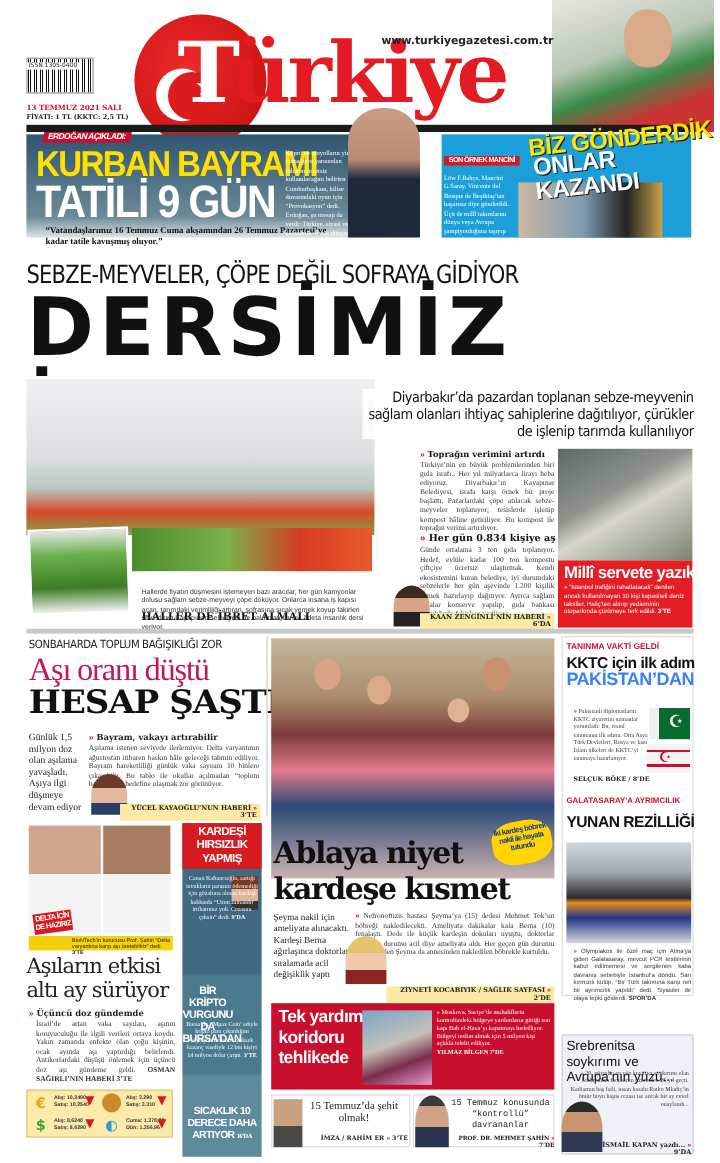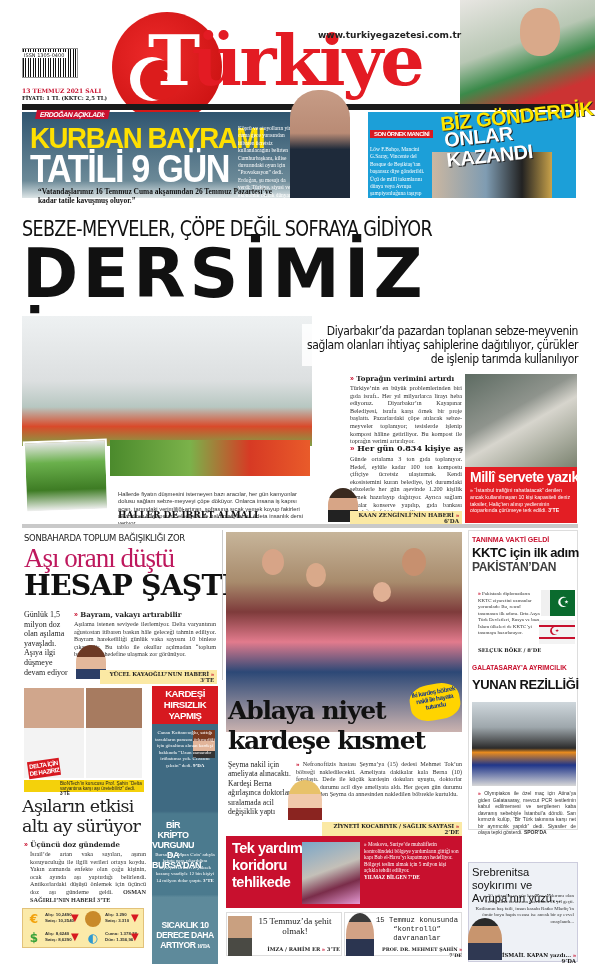--- a/index.html
+++ b/index.html
@@ -114,21 +114,21 @@
 #col1-h{left:252px;top:916px;width:86px;font-size:9px;line-height:10.4px;text-align:center;color:#222;font-family:"Liberation Serif",serif}
 #col1-by{left:252px;top:946px;width:88px;font-size:5.2px;font-weight:bold;text-align:right}
 #col2{left:344px;top:912px;width:118px;height:44px;border:1px solid #ddd}
 #col2-avatar{left:346px;top:913px;width:28px;height:43px;border-radius:50% 50% 0 0;background:linear-gradient(180deg,#3b3b3b 0 20%,#d2a285 20% 60%,#2b3550 60%)}
 #col2-h{left:374px;top:916px;width:86px;font-size:7.2px;line-height:9px;text-align:center;color:#222;font-family:Liberation Mono, monospace}
 #col2-by{left:374px;top:946px;width:88px;font-size:4.8px;font-weight:bold;text-align:right}
 
 #right-col{left:468px;top:530px;width:110px;height:300px;border:1px solid #ddd}
 #kktc-kicker{left:472px;top:536px;font-size:7px;color:#c8102e;font-weight:bold;font-family:"Liberation Sans",sans-serif}
 #kktc-h1{left:472px;top:546px;font-size:13px;line-height:14px;color:#111;letter-spacing:-.4px}
-#kktc-h2{left:472px;top:560px;font-size:12px;line-height:14px;color:#404040;letter-spacing:-.4px}
+#kktc-h2{left:472px;top:560px;font-size:15px;line-height:14px;color:#3b82f6;letter-spacing:-.4px}
 #kktc-body{left:478px;top:590px;width:62px;font-size:5px;line-height:6.5px;color:#333}
 #pak-flag{left:541px;top:590px;width:34px;height:26px;background:linear-gradient(90deg,#f0f0f0 0 25%,#0a6b2e 25%)}
 #pak-moon{left:557px;top:595px;color:#fff;font-size:14px;line-height:14px}
 #kktc-flag{left:539px;top:620px;width:36px;height:24px;background:repeating-linear-gradient(180deg,#f3f3f3 0 5px,#c8102e 5px 7px,#f3f3f3 7px 12px)}
 #kktc-moon{left:549px;top:625px;color:#c8102e;font-size:12px;line-height:12px}
 #selcuk-by{left:478px;top:647px;font-size:5.2px;font-weight:bold}
 #gs-kicker{left:472px;top:664px;font-size:6.6px;color:#c8102e;font-weight:bold;font-family:"Liberation Sans",sans-serif}
 #gs-h{left:472px;top:678px;font-size:13px;line-height:14px;color:#111;letter-spacing:-.4px}
 #gs-photo{left:472px;top:702px;width:104px;height:84px;background:linear-gradient(180deg,#cfd7dc 0%,#9ea7ac 30%,#2b2b2b 55%,#e88b1f 60%,#20368a 75%,#d8d8d8 100%)}
 #gs-body{left:478px;top:790px;width:98px;font-size:5px;line-height:6.5px;color:#333;font-family:"Liberation Sans",sans-serif;text-align:justify}

